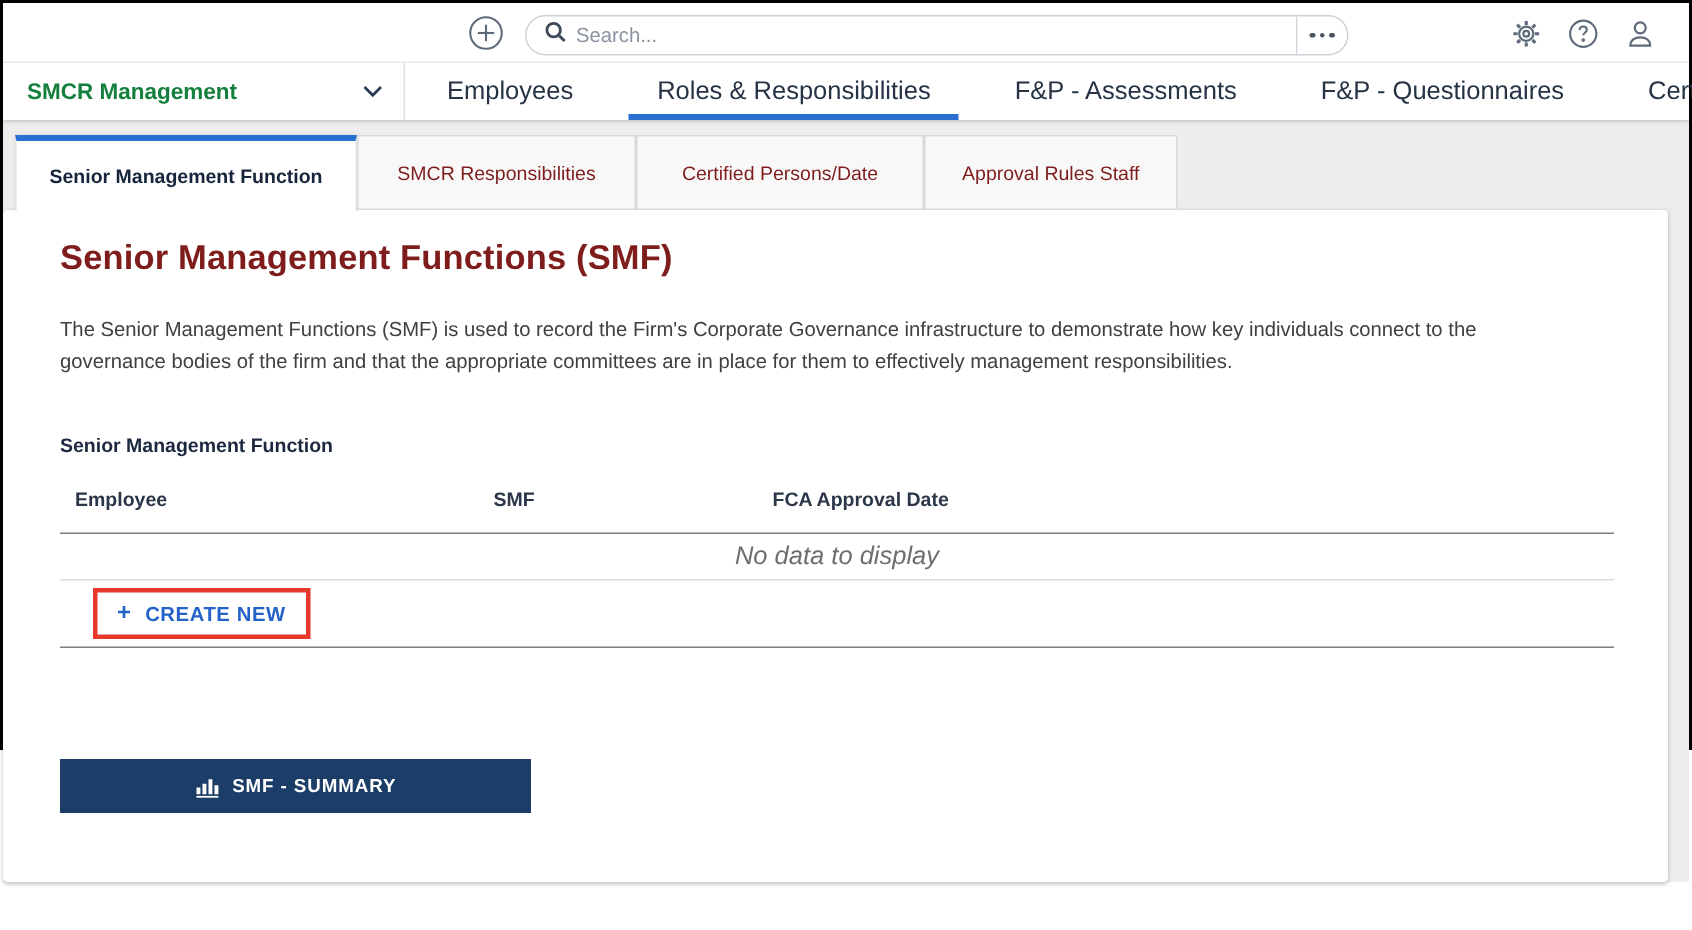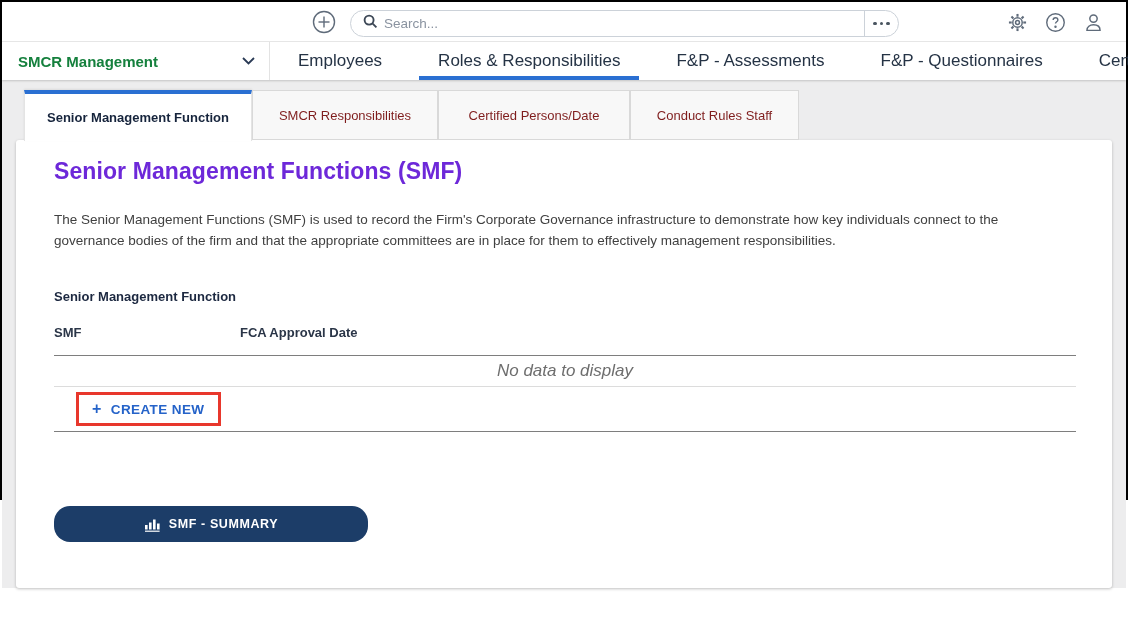--- a/index.html
+++ b/index.html
@@ -92,21 +92,21 @@
     height: 4px; background: #2a6fd2;
   }
   .nav-more {
     display: flex; align-items: center; padding: 0 20px;
     color: #39424e; cursor: pointer;
   }
 
   
   .content {
     flex: 1; background: #ededee;
-    padding: 10px 14px 0 14px;
+    padding: 10px 14px 0 0;
     position: relative;
   }
   .tab-row {
     display: flex; height: 50px; margin-left: 8px;
     position: relative; z-index: 2;
   }
   .tab {
     display: flex; align-items: center; justify-content: center;
     font-size: 13px; cursor: pointer; text-align: center;
     color: #7f1d1d;
@@ -126,21 +126,21 @@
     box-shadow: 0 -1px 2px rgba(0,0,0,0.08);
   }
   .card {
     position: relative; z-index: 1;
     background: #fff; border-radius: 3px;
     box-shadow: 0 1px 3px rgba(0,0,0,0.25);
     height: 448px;
     padding: 18px 36px 0 38px;
   }
   .page-title {
-    font-size: 23px; font-weight: 700; color: #6d28d9;
+    font-size: 23px; font-weight: 700; color: #7f1d1d;
     letter-spacing: 0.1px;
   }
   .page-desc {
     margin-top: 24px;
     font-size: 13.5px; line-height: 21px; color: #404040;
     max-width: 990px;
   }
   .section-label {
     margin-top: 38px;
     font-size: 13px; font-weight: 700; color: #1c2840;
@@ -173,21 +173,21 @@
     display: inline-flex; align-items: center; gap: 9px;
     background: none; border: none; cursor: pointer;
     color: #2563c9; font-family: "Liberation Sans", sans-serif;
     font-size: 13.5px; font-weight: 700; letter-spacing: 0.4px;
   }
   .create-link .plus { font-size: 16px; font-weight: 700; line-height: 1; }
   .summary-btn {
     margin-top: 74px;
     width: 314px; height: 36px;
     background: #1c3d68; color: #fff;
-    border: none; border-radius: 16px; cursor: pointer;
+    border: none; border-radius: 0; cursor: pointer;
     display: flex; align-items: center; justify-content: center; gap: 9px;
     font-family: "Liberation Sans", sans-serif;
     font-size: 12.5px; font-weight: 700; letter-spacing: 0.6px;
   }
 </style>
 </head>
 <body>
 
 <div class="frame">
 
@@ -281,31 +281,32 @@
           </span>
       </div>
     </div>
   </nav>
 
   <main class="content">
     <div class="tab-row">
       <div class="tab t1 active">Senior Management Function</div>
       <div class="tab t2">SMCR Responsibilities</div>
       <div class="tab t3">Certified Persons/Date</div>
-      <div class="tab t4">Conduct Rules Staff</div>
+      <div class="tab t4">Approval Rules Staff</div>
     </div>
 
     <section class="card">
       <h1 class="page-title">Senior Management Functions (SMF)</h1>
       <p class="page-desc">The Senior Management Functions (SMF) is used to record the Firm's Corporate Governance infrastructure to demonstrate how key individuals connect to the governance bodies of the firm and that the appropriate committees are in place for them to effectively management responsibilities.</p>
 
       <h3 class="section-label">Senior Management Function</h3>
 
       <div class="tbl">
         <div class="tbl-head">
+          <div class="th c1">Employee</div>
           <div class="th c2">SMF</div>
           <div class="th c3">FCA Approval Date</div>
         </div>
         <div class="tbl-empty">No data to display</div>
         <div class="create-row">
           <span class="highlight-box">
             <button class="create-link">
               <span class="plus">+</span>
               <span>CREATE NEW</span>
             </button>

